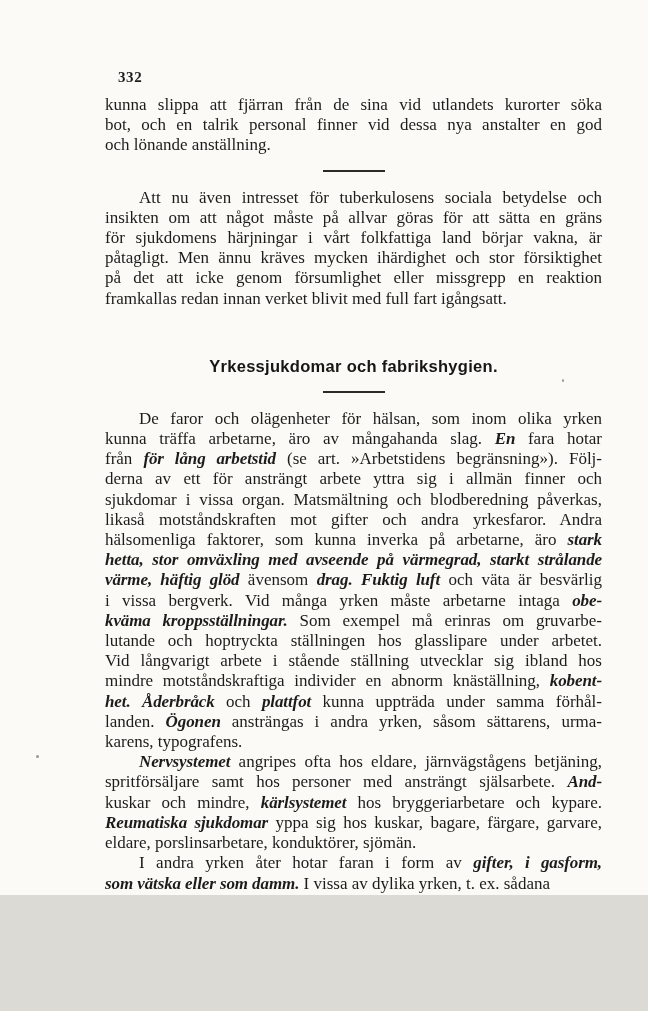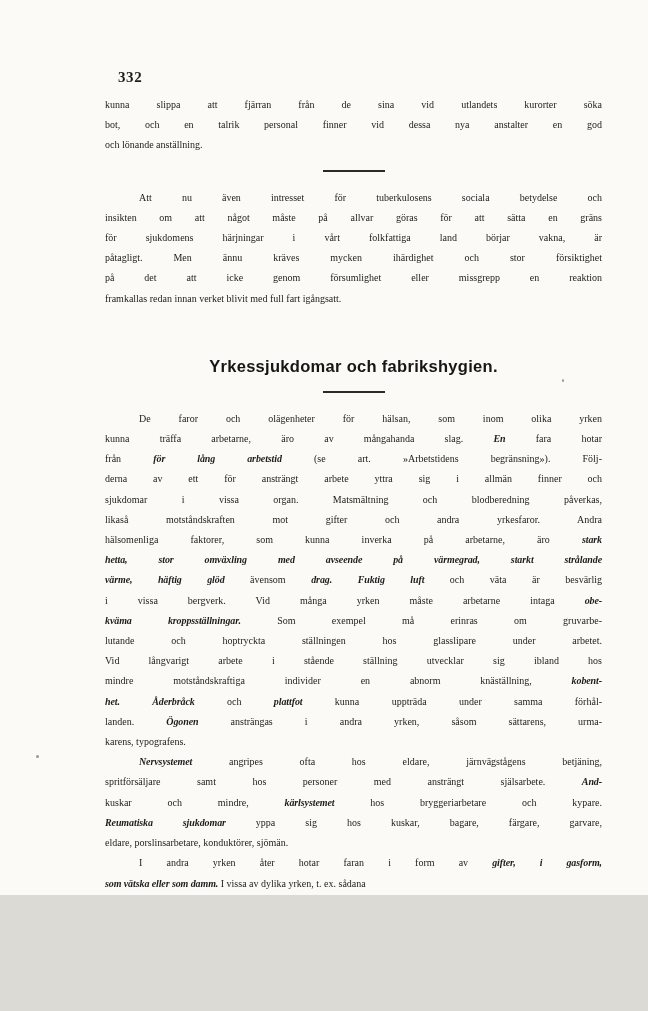--- a/index.html
+++ b/index.html
@@ -20,21 +20,21 @@
   }
   .pageno{
     margin:68px 0 9px;
     padding-left:13px;
     font-weight:700;
     font-size:15px;
     line-height:18px;
     letter-spacing:0.6px;
   }
   .paragraph{
-    font-size:10px;
+    font-size:17px;
     line-height:20.2px;
   }
   .line{
     text-align:justify;
     text-align-last:justify;
   }
   .line.last{
     text-align-last:left;
   }
   .indent .line:first-child{

